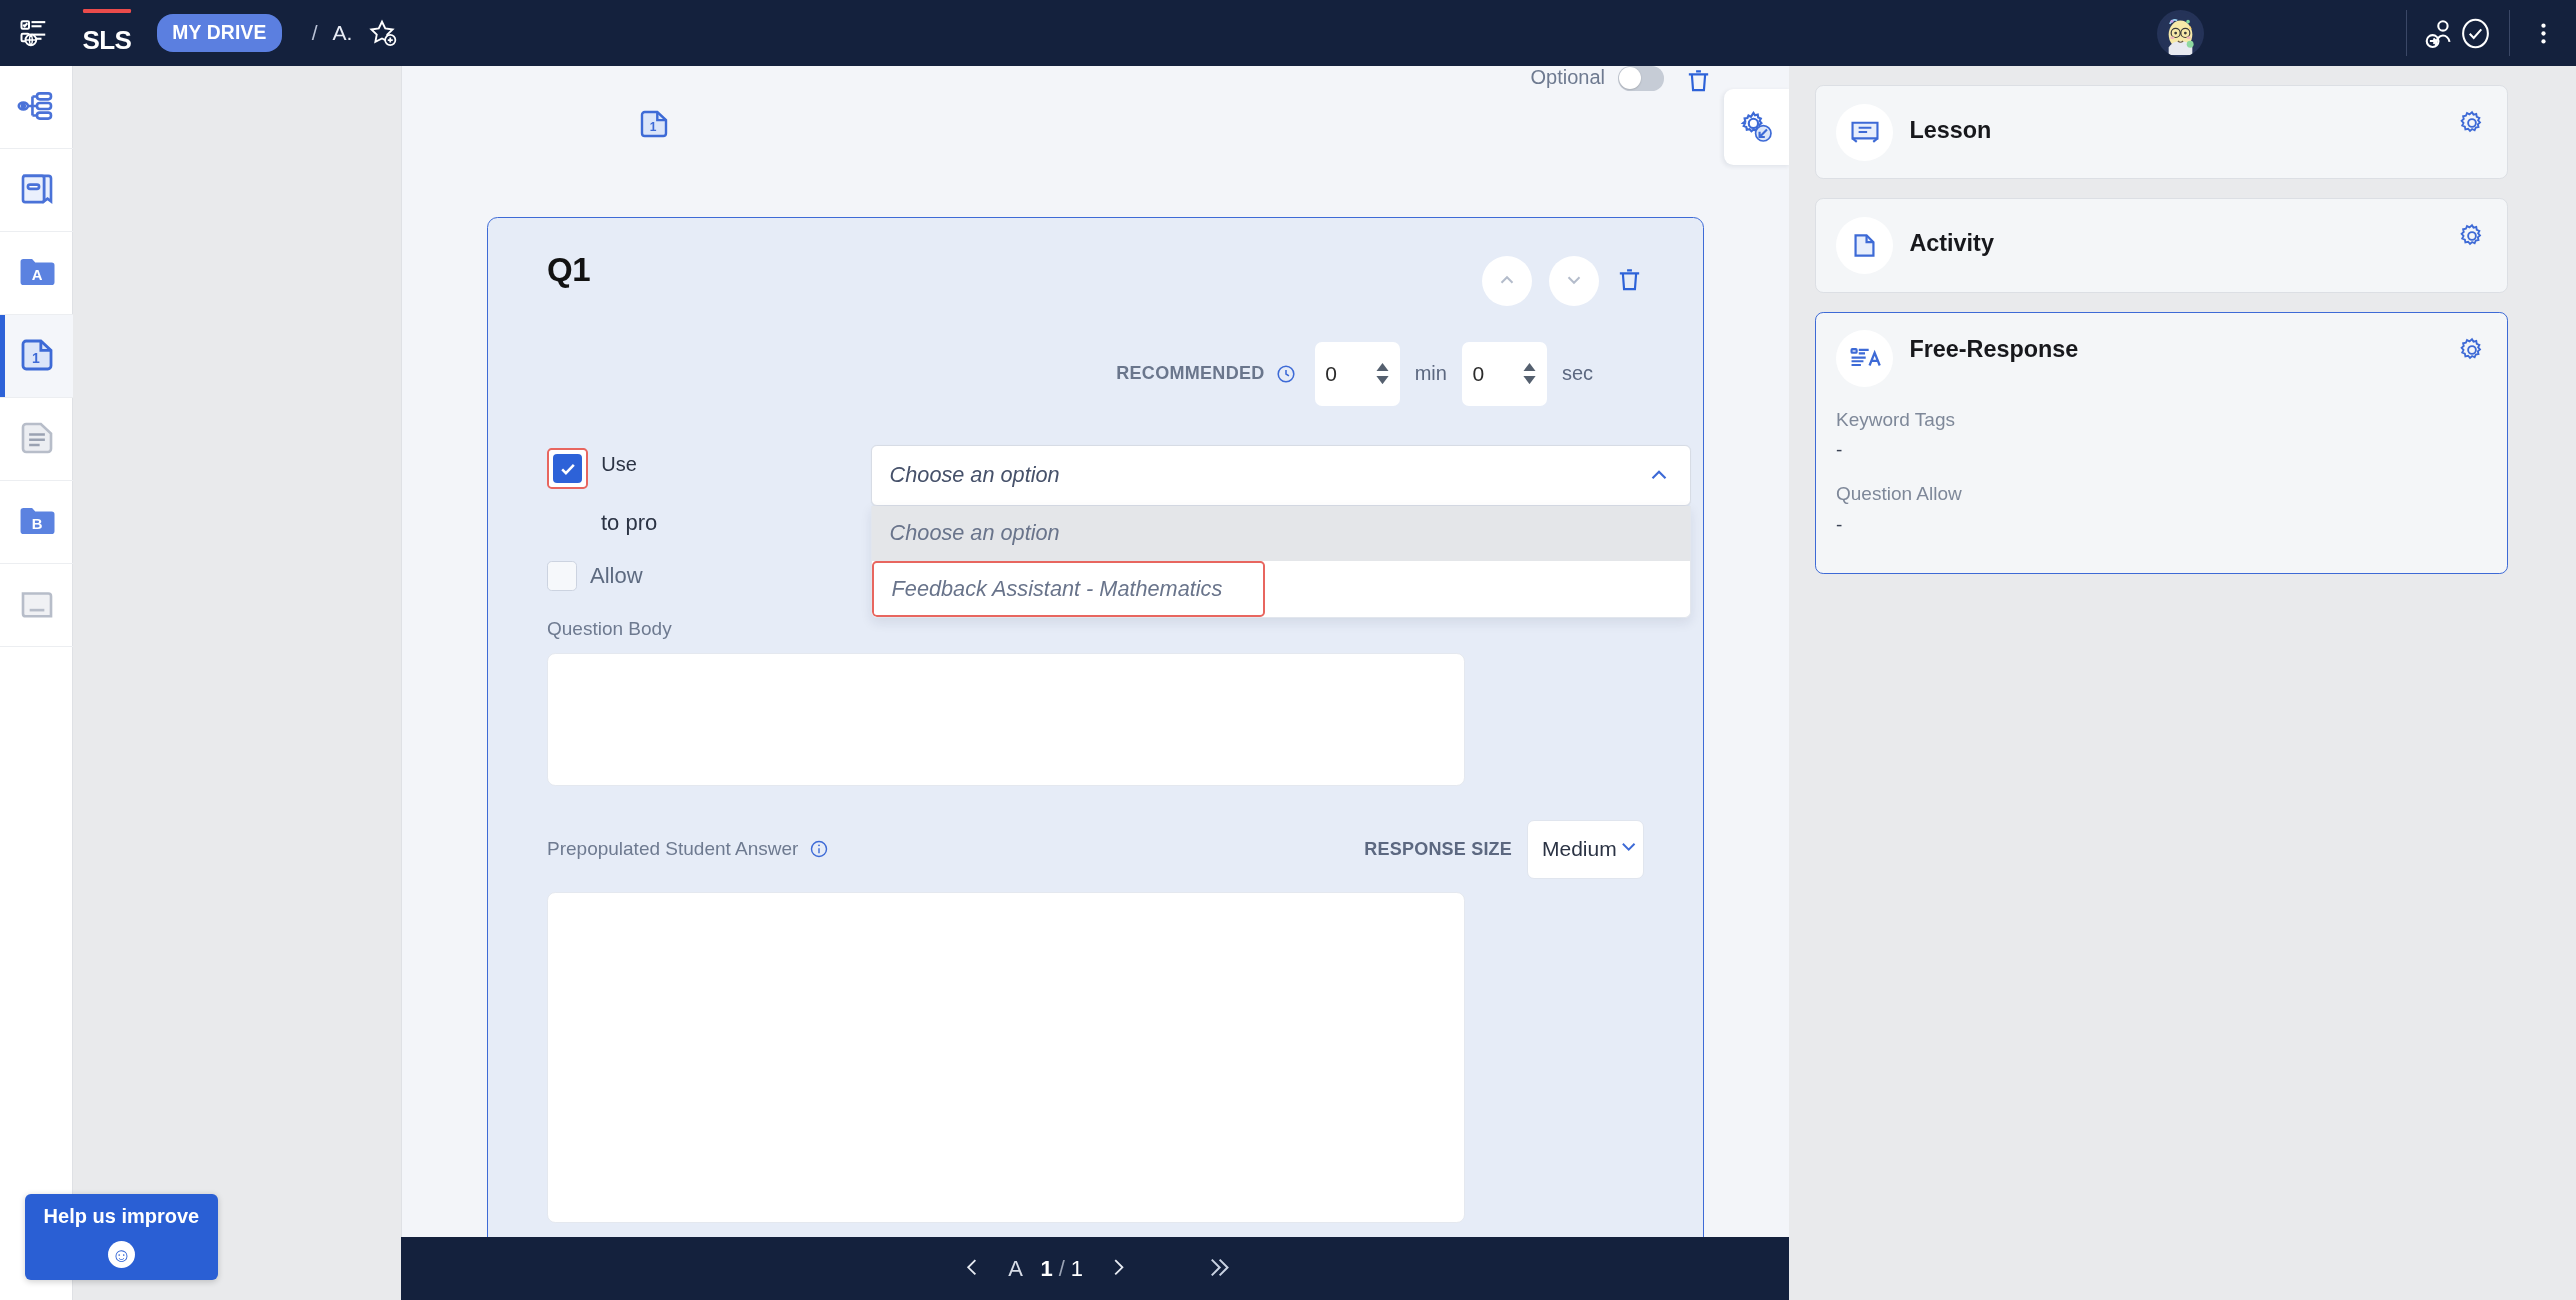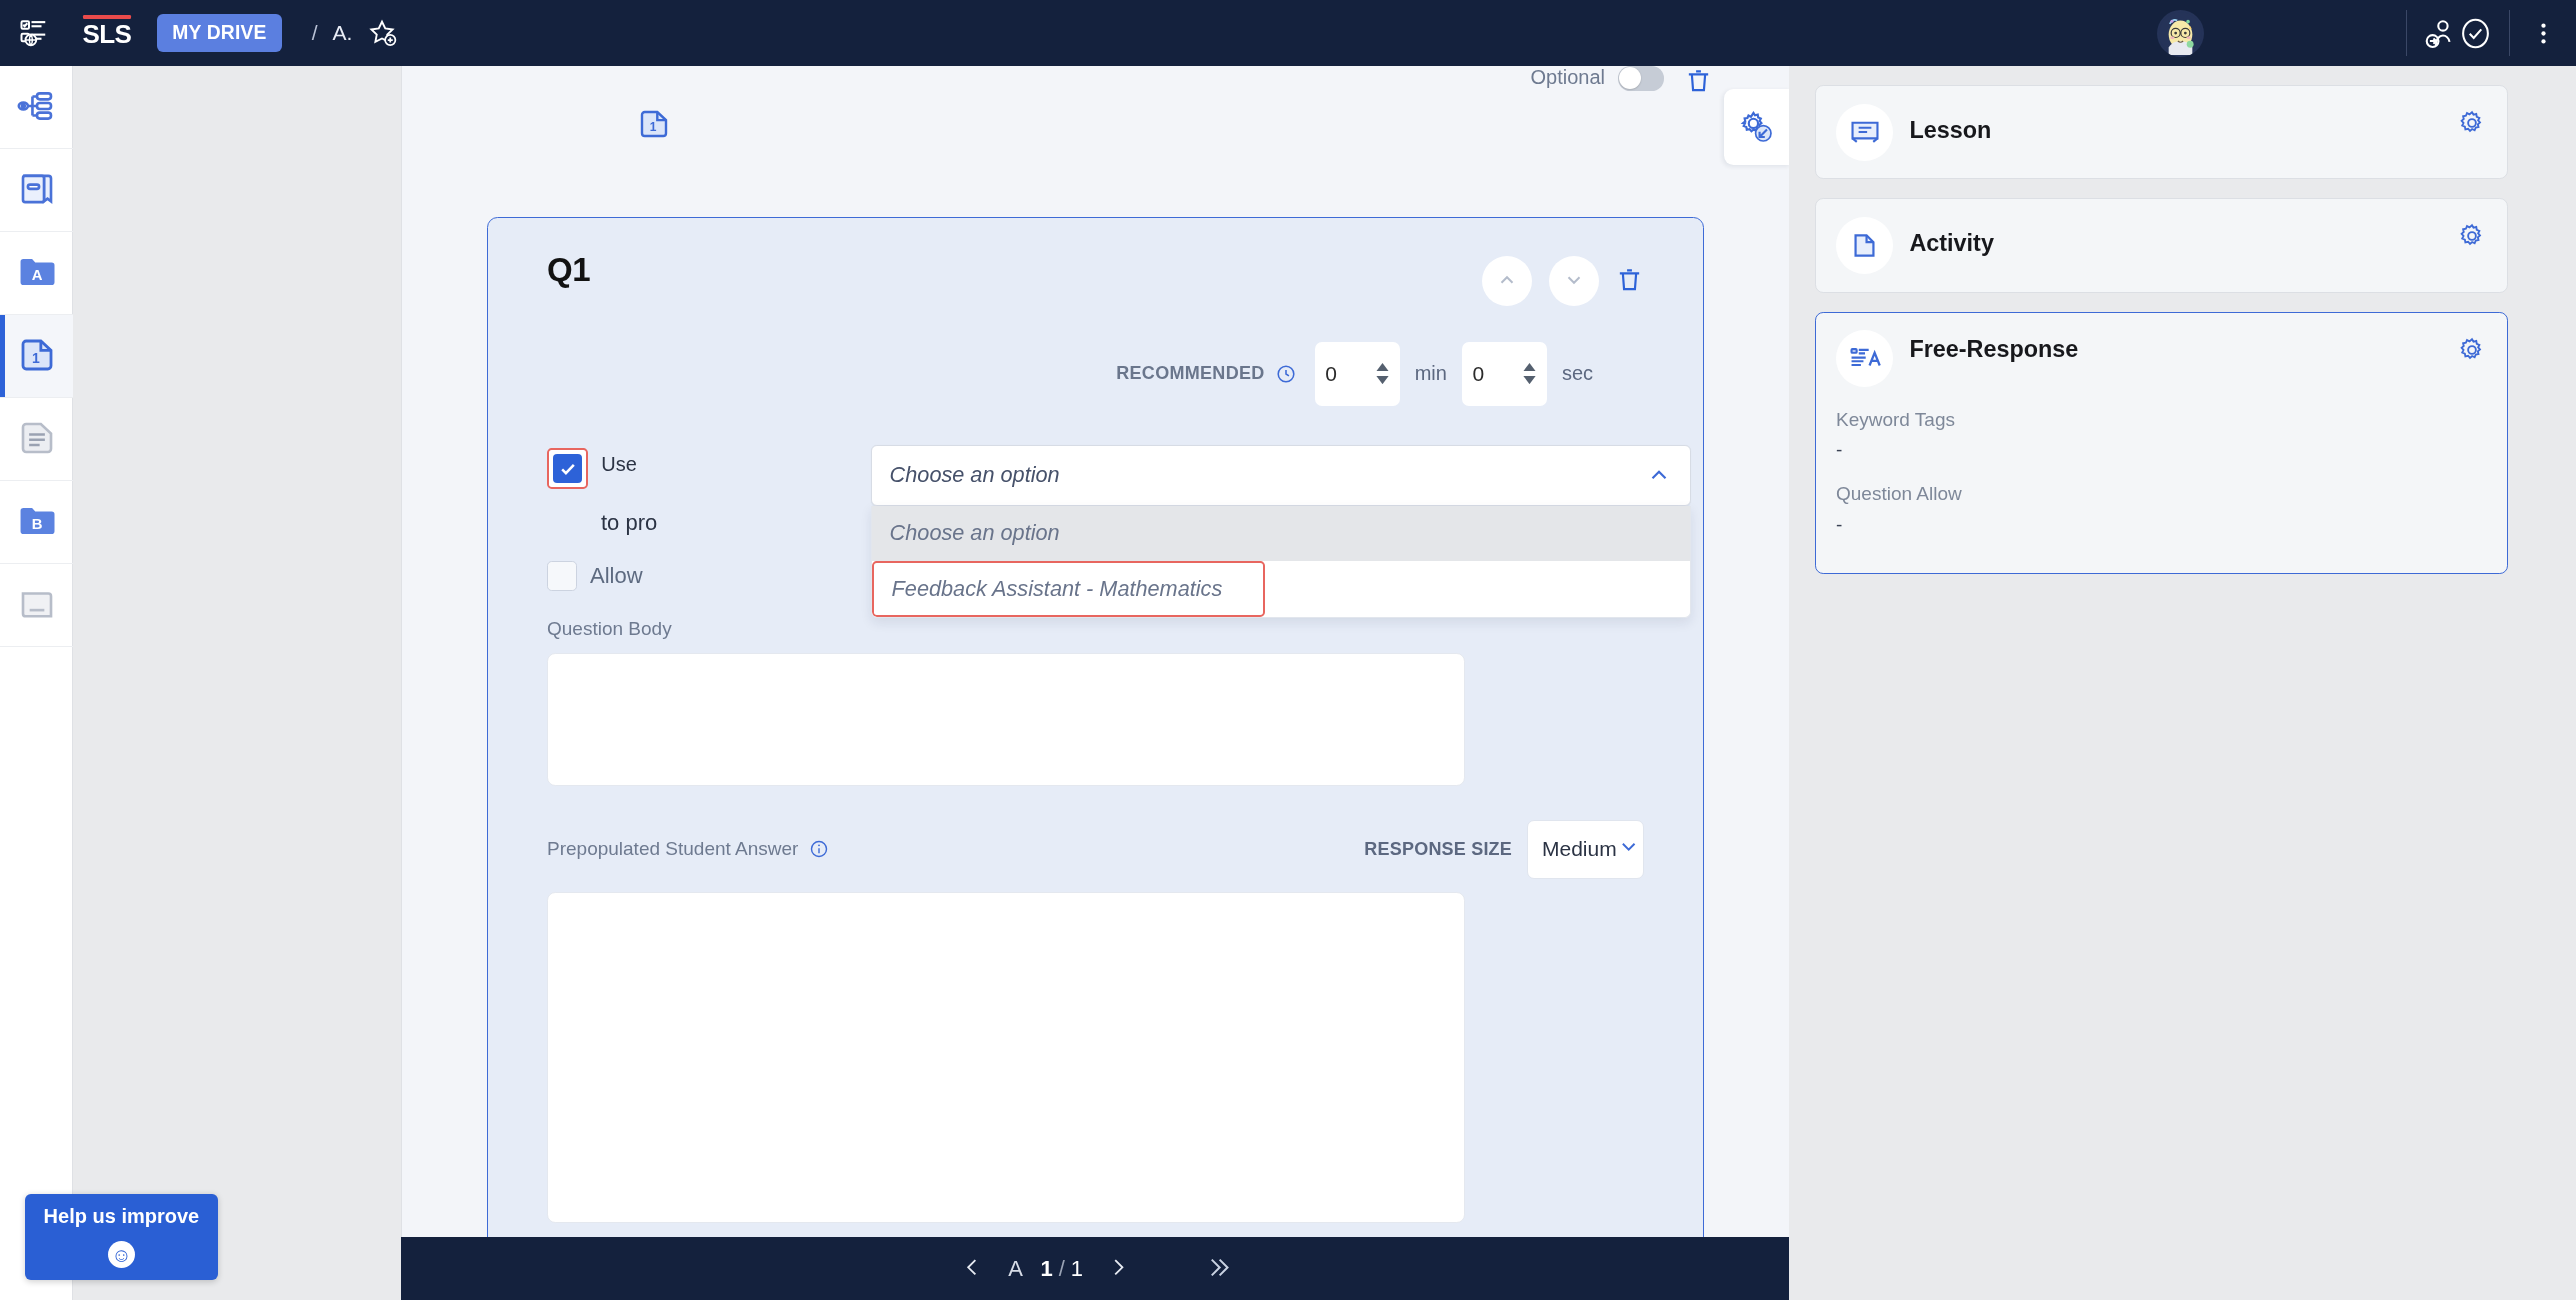--- a/index.html
+++ b/index.html
@@ -17,30 +17,30 @@
     background: #14213d; display: flex; align-items: center;
     z-index: 60;
   }
   .tb-icon-btn {
     width: 36px; height: 36px; display: flex; align-items: center; justify-content: center;
     cursor: pointer;
   }
   .tb-left { display: flex; align-items: center; gap: 0px; padding-left: 16.4px; }
   .sls-logo {
     color: #ffffff; font-weight: 700; font-size: 26px; letter-spacing: -0.6px;
-    position: relative; margin-left: 30px; padding-top: 2px;
+    position: relative; margin-left: 30px; padding-top: 14px;
     font-family: "Liberation Sans", sans-serif;
   }
   .sls-logo::before {
     content: ""; position: absolute; top: -1.2px; left: 0.6px; right: 0.6px; height: 3.5px;
     background: #ea4b4b; border-radius: 1.2px;
   }
   .mydrive-btn {
     margin-left: 26px; background: #5b7fe0; color: #fff; font-weight: 700;
-    font-size: 19.3px; padding: 7.6px 15px; border-radius: 6px; letter-spacing: 0.2px;
+    font-size: 19.3px; padding: 7.6px 15px; border-radius: 16px; letter-spacing: 0.2px;
     cursor: pointer; white-space: nowrap;
   }
   .crumb-sep { color: #b9c2d6; font-size: 21px; margin-left: 30px; font-weight: 300; }
   .crumb-a { color: #e8ecf5; font-size: 21px; margin-left: 15px; }
   .star-btn { margin-left: 15px; cursor: pointer; display:flex; align-items:center;}
   .tb-right { margin-left: auto; display: flex; align-items: center; padding-right: 15px; }
   .avatar-wrap {
     width: 47px; height: 47px; border-radius: 50%;
     background: #253358; display: flex; align-items: center; justify-content: center;
     overflow: hidden; margin-right: 187px;

